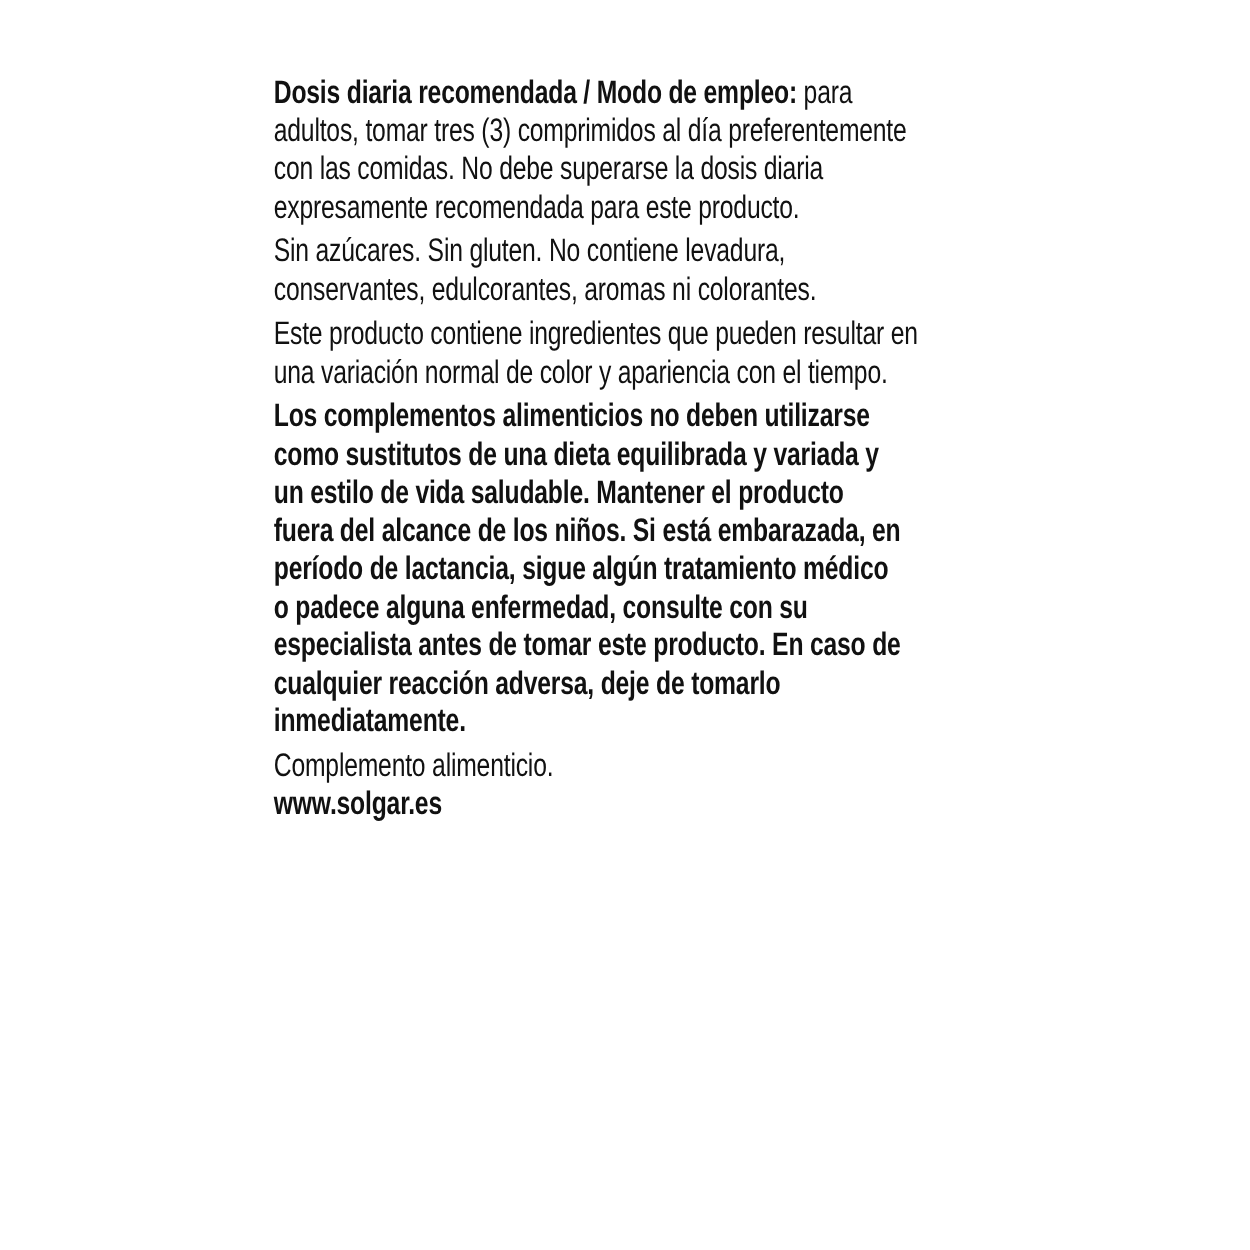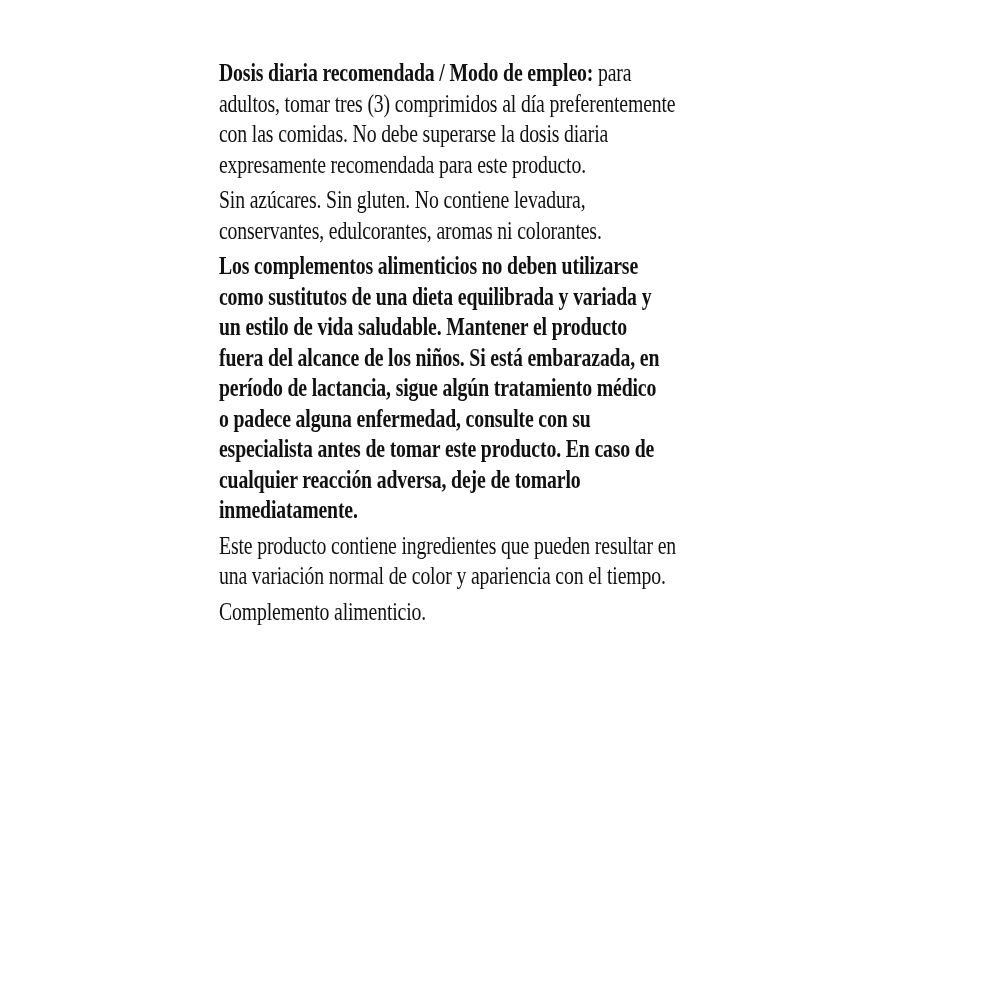--- a/index.html
+++ b/index.html
@@ -12,21 +12,21 @@
     height: 1000px;
     position: relative;
     overflow: hidden;
   }
   .label-text {
     position: absolute;
     left: 219px;
     top: 58px;
     width: 560px;
     color: #111111;
-    font-family: Liberation Serif, serif;
+    font-family: Liberation Sans, sans-serif;
     font-size: 26px;
     line-height: 30.5px;
     letter-spacing: -0.2px;
   }
   .para {
     margin: 0 0 5px 0;
   }
   .line {
     display: block;
     white-space: nowrap;
@@ -54,39 +54,42 @@
     <span class="line">con las comidas. No debe superarse la dosis diaria</span>
     <span class="line">expresamente recomendada para este producto.</span>
   </p>
 
   <p class="para">
     <span class="line">Sin azúcares. Sin gluten. No contiene levadura,</span>
     <span class="line">conservantes, edulcorantes, aromas ni colorantes.</span>
   </p>
 
 
+  <p class="para">
+    <span class="line">Este producto contiene ingredientes que pueden resultar en</span>
+    <span class="line">una variación normal de color y apariencia con el tiempo.</span>
+  </p>
+
   <p class="para bold">
     <span class="line">Los complementos alimenticios no deben utilizarse</span>
     <span class="line">como sustitutos de una dieta equilibrada y variada y</span>
     <span class="line">un estilo de vida saludable. Mantener el producto</span>
     <span class="line">fuera del alcance de los niños. Si está embarazada, en</span>
     <span class="line">período de lactancia, sigue algún tratamiento médico</span>
     <span class="line">o padece alguna enfermedad, consulte con su</span>
     <span class="line">especialista antes de tomar este producto. En caso de</span>
     <span class="line">cualquier reacción adversa, deje de tomarlo</span>
     <span class="line">inmediatamente.</span>
   </p>
 
-  <p class="para">
-    <span class="line">Este producto contiene ingredientes que pueden resultar en</span>
-    <span class="line">una variación normal de color y apariencia con el tiempo.</span>
-  </p>
-
 
   <p class="para tight">
     <span class="line">Complemento alimenticio.</span>
   </p>
 
 
 
 
+  <p class="para tight bold">
+    <span class="line">www.solgar.es</span>
+  </p>
 
 </div>
 
 </body></html>

